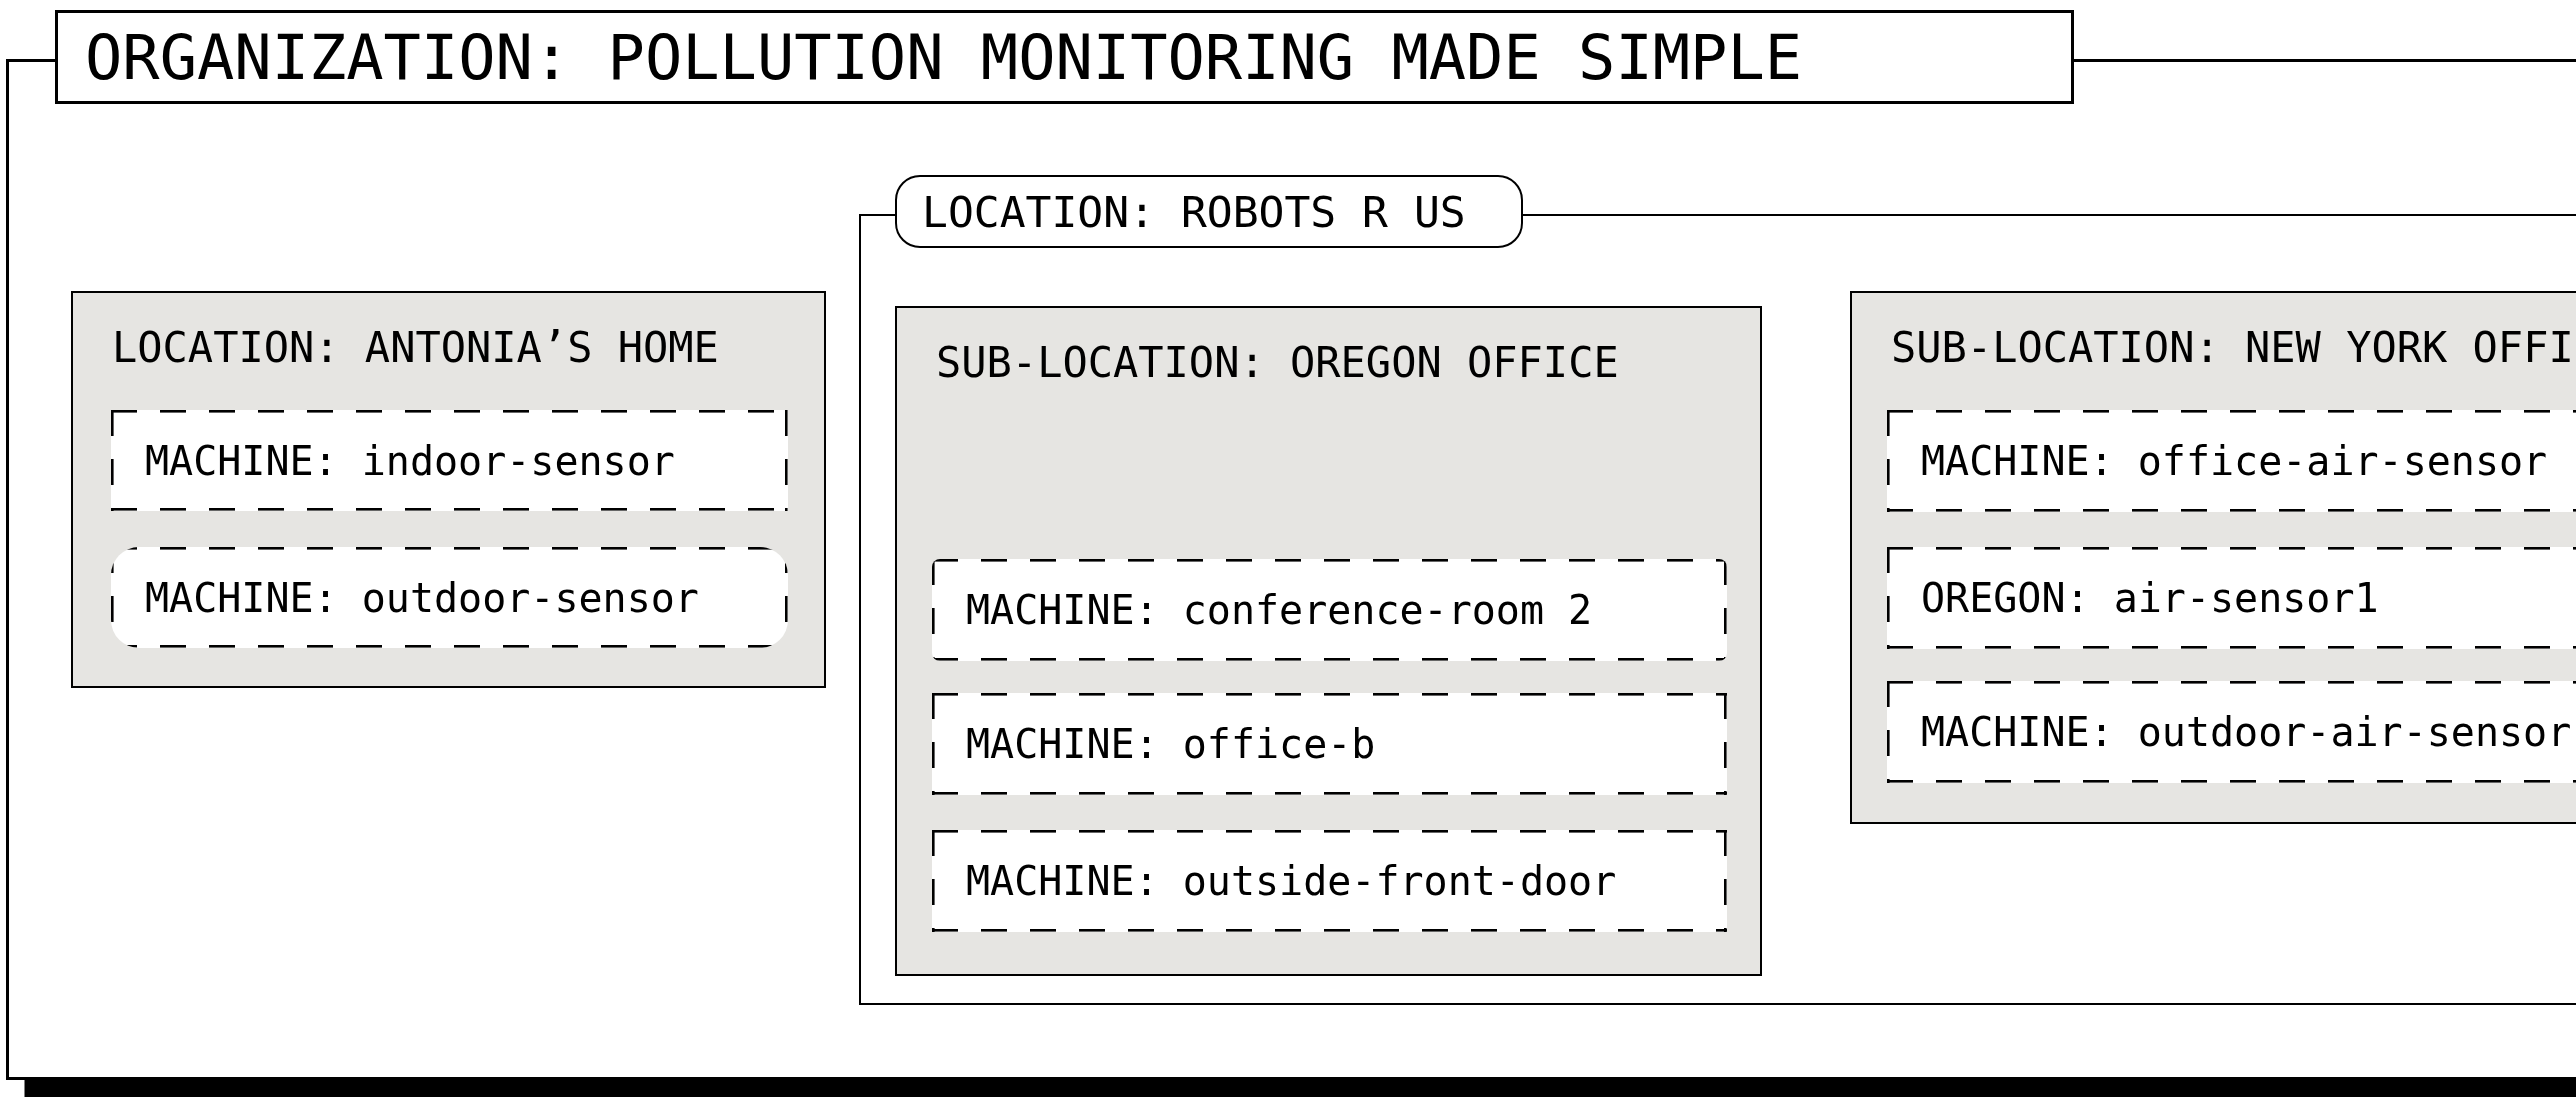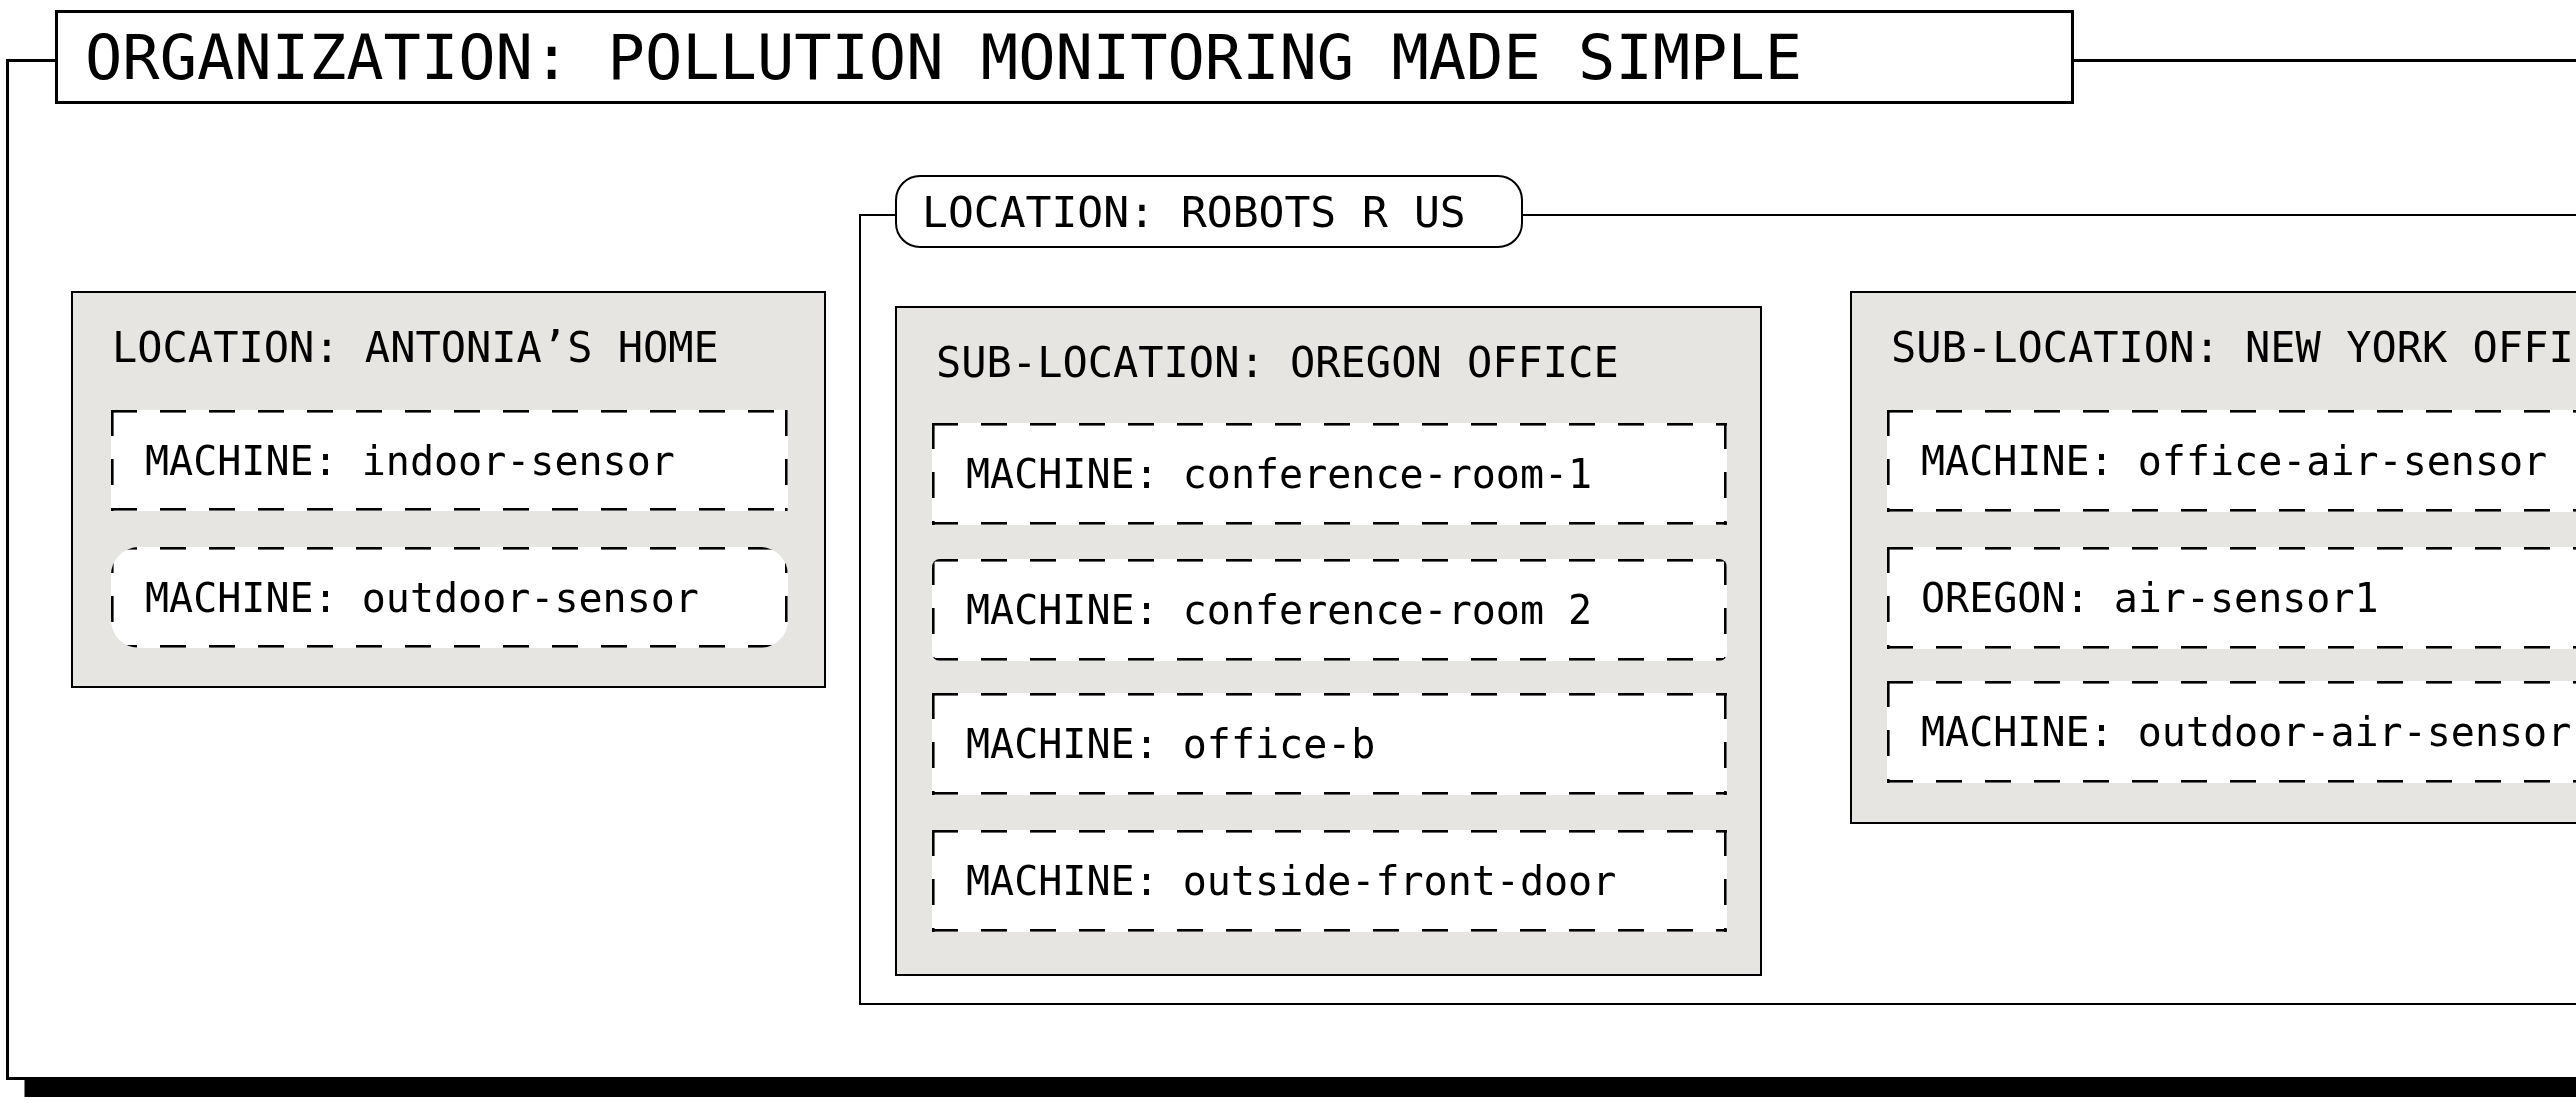--- a/index.html
+++ b/index.html
@@ -138,23 +138,20 @@
     <div id="antonia-m0" class="machine-box">
       <span>MACHINE: indoor-sensor</span>
     </div>
     <div id="antonia-m1" class="machine-box">
       <span>MACHINE: outdoor-sensor</span>
     </div>
   </div>
 
   <div id="oregon-panel" class="panel">
     <div class="panel-label">SUB-LOCATION: OREGON OFFICE</div>
-    <div id="oregon-m0" class="machine-box">
-      <span>MACHINE: conference-room-1</span>
-    </div>
     <div id="oregon-m1" class="machine-box">
       <span>MACHINE: conference-room 2</span>
     </div>
     <div id="oregon-m2" class="machine-box">
       <span>MACHINE: office-b</span>
     </div>
     <div id="oregon-m3" class="machine-box">
       <span>MACHINE: outside-front-door</span>
     </div>
   </div>

